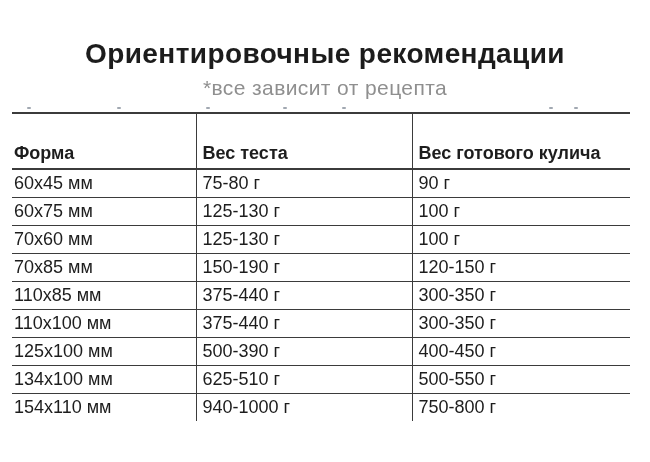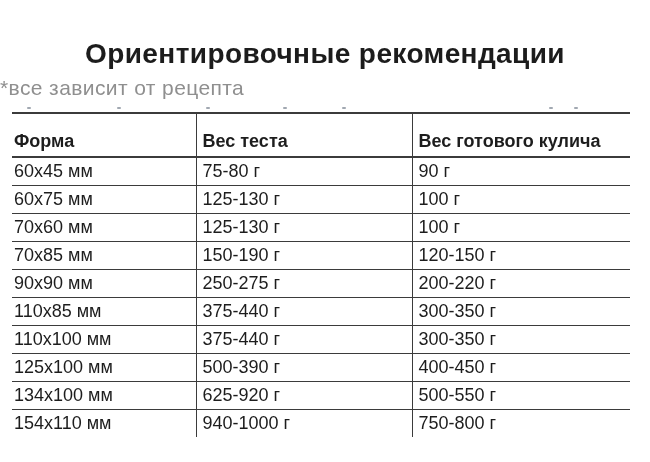--- a/index.html
+++ b/index.html
@@ -22,20 +22,21 @@
   .page-title{
     margin-top:38px;
     text-align:center;
     font-size:28px;
     font-weight:bold;
     letter-spacing:.4px;
     color:var(--c-title,#1c1c1c);
   }
   .page-subtitle{
     margin-top:6px;
+    text-align:center;
     font-size:21px;
     letter-spacing:.4px;
     color:var(--c-subtitle,#8f8f8f);
   }
   .artifact-dot{
     position:absolute;
     top:107px;
     width:4px;height:2px;
     border-radius:1px;
     background:var(--c-artifact,#8a929e);
@@ -51,21 +52,21 @@
     width:618px;
     table-layout:fixed;
     border-collapse:collapse;
     border-top:2px solid var(--c-border,#3b3b3b);
     font-size:18px;
   }
   table.rec-table col.c1{width:184px;}
   table.rec-table col.c2{width:216px;}
   table.rec-table col.c3{width:218px;}
   table.rec-table th{
-    height:44px;
+    height:56px;
     text-align:left;
     vertical-align:bottom;
     font-weight:bold;
     padding:0 0 4px 6px;
     border-bottom:2px solid var(--c-border,#3b3b3b);
   }
   table.rec-table td{
     height:28px;
     vertical-align:middle;
     padding:0 0 0 6px;
@@ -122,42 +123,37 @@
         <td>70x60 мм</td>
         <td>125-130 г</td>
         <td>100 г</td>
       </tr>
       <tr>
         <td>70x85 мм</td>
         <td>150-190 г</td>
         <td>120-150 г</td>
       </tr>
       <tr>
-        <td>90x90 мм</td>
-        <td>250-275 г</td>
-        <td>200-220 г</td>
-      </tr>
-      <tr>
         <td>110x85 мм</td>
         <td>375-440 г</td>
         <td>300-350 г</td>
       </tr>
       <tr>
         <td>110x100 мм</td>
         <td>375-440 г</td>
         <td>300-350 г</td>
       </tr>
       <tr>
         <td>125x100 мм</td>
         <td>500-390 г</td>
         <td>400-450 г</td>
       </tr>
       <tr>
         <td>134x100 мм</td>
-        <td>625-920 г</td>
+        <td>625-510 г</td>
         <td>500-550 г</td>
       </tr>
       <tr>
         <td>154x110 мм</td>
         <td>940-1000 г</td>
         <td>750-800 г</td>
       </tr>
     </tbody>
   </table>
 </div>

